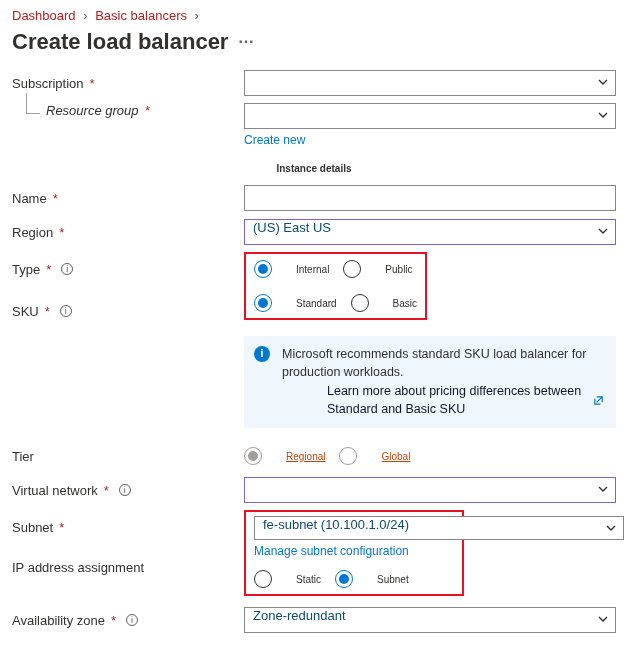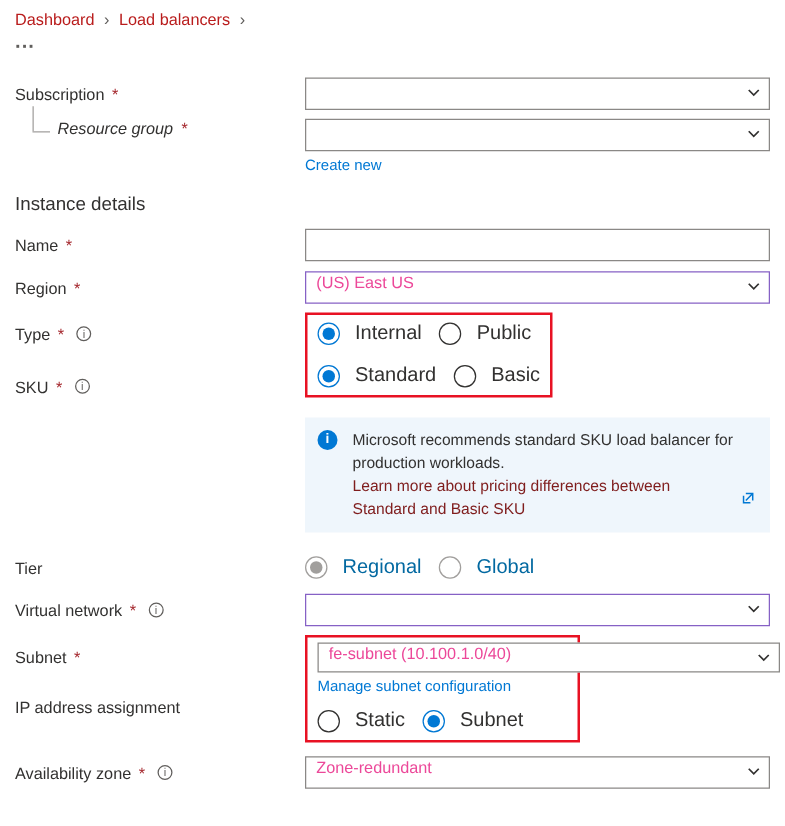--- a/index.html
+++ b/index.html
@@ -3,65 +3,66 @@
 <meta charset="utf-8">
 <style>
   * { box-sizing: border-box; font-family: "Segoe UI", -apple-system, Arial, sans-serif; }
   body { margin: 0; padding: 0; width: 628px; background: #fff; color: #323130; font-size: 13px; }
   .page { padding: 6px 12px 0 12px; }
   .breadcrumb { font-size: 13px; padding: 2px 0 4px 0; }
   .breadcrumb a { color: #b91c1c; text-decoration: none; }
   .breadcrumb .sep { color: #605e5c; margin: 0 4px; }
   h1 { font-size: 22px; font-weight: 600; margin: 2px 0 14px 0; display: flex; align-items: center; gap: 10px;}
   h1 .ellipsis { font-size: 16px; color: #605e5c; cursor: default; }
-  .section-title { font-weight: 400; font-size: 15px; margin: 16px 0 10px 0; }
+  .section-title { font-weight: 700; font-size: 10px; margin: 16px 0 10px 0; text-align: center; }
   .row { display: flex; align-items: center; min-height: 28px; margin-bottom: 6px; }
   .row.align-top { align-items: flex-start; }
   .label-col { width: 232px; flex: 0 0 232px; font-size: 13px; display:flex; align-items:center; gap:4px; }
   .label-col.indent { padding-left: 28px; font-style: italic; }
   .req { color: #a4262c; margin-left: 2px; }
   .info-icon { width: 12px; height: 12px; border: 1px solid #605e5c; border-radius: 50%; display:inline-flex; align-items:center; justify-content:center; font-size: 9px; color:#605e5c; cursor: default; margin-left: 6px;}
   .field-col { flex: 1; }
-  .select, .input { width: 100%; height: 26px; border: 1px solid #8a8886; background: #fff; padding: 0 24px 0 8px; font-size: 13px; position: relative; color:#ec4899; }
+  .select, .input { width: 100%; height: 26px; border: 1px solid #8a8886; background: #fff; padding: 0 24px 0 8px; font-size: 13px; position: relative; color:#0c4a6e; }
   .select.purple { border-color: #8661c5; }
   .select .chevron { position:absolute; right:6px; top:5px; }
   .chevron svg, .ext-icon svg { display:block; }
   .link { color:#0078d4; font-size: 12px; cursor: pointer; display:inline-block; }
   .link.small { margin-top: 4px; }
   .radio-group { display:flex; gap: 14px; align-items:center; padding: 2px 0; }
-  .radio { display:flex; align-items:center; gap:12px; cursor:pointer; font-size:16px; }
+  .radio { display:flex; align-items:center; gap:24px; cursor:pointer; font-size:10px; }
   .radio-outer { width:18px; height:18px; border:1px solid #323130; border-radius:50%; display:flex; align-items:center; justify-content:center; }
   .radio.selected .radio-outer { border-color:#0078d4; }
   .radio-inner { width:10px; height:10px; border-radius:50%; }
   .radio.selected .radio-inner { background:#0078d4; }
-  .radio.disabled { color:#0369a1; cursor:default; }
+  .radio.disabled { color:#c2410c; cursor:default;text-decoration:underline; }
   .radio.disabled .radio-outer { border-color:#a19f9d; }
   .highlight-box { border: 2px solid #e81123; padding: 4px 8px; display:inline-block; }
   .info-panel { background:#eff6fc; padding:10px 12px 10px 38px; position:relative; margin:8px 0 8px 0; font-size:12.5px; line-height:1.4; }
   .info-panel .info-badge { position:absolute; left:10px; top:10px; width:16px; height:16px; border-radius:50%; background:#0078d4; color:#fff; display:flex; align-items:center; justify-content:center; font-size:11px; font-weight:700;}
-  .info-panel .learn { color:#7f1d1d; display:inline-flex; align-items:center; gap:4px; margin-top:2px;}
+  .info-panel .learn { color:#0f172a; display:inline-flex; align-items:center; gap:4px; margin-top:2px;margin-left:45px;}
   .ext-icon { display:inline-block; }
   .hr-row { display:flex; }
   .hr-row .label-col { padding-top: 6px;}
   .sub-rg { position:relative; }
   .sub-rg::before { content:""; position:absolute; left:14px; top:-10px; width:1px; height:20px; background:#a19f9d;}
   .sub-rg::after { content:""; position:absolute; left:14px; top:10px; width:14px; height:1px; background:#a19f9d;}
 </style>
 </head>
 <body>
 
 <div class="page">
   <div class="breadcrumb">
     <a>Dashboard</a>
     <span class="sep">›</span>
-    <a>Load balancers</a>
+    <a>Basic balancers</a>
     <span class="sep">›</span>
   </div>
 
   <h1>
+    <span>Create load balancer</span>
     <span class="ellipsis">···</span>
   </h1>
 
   <div class="row">
     <div class="label-col">
       <span>Subscription</span>
         <span class="req">*</span>
     </div>
     <div class="field-col">
       <div class="select">
@@ -243,21 +244,21 @@
       </div>
       <div class="row">
         <div class="label-col">
           <span>IP address assignment</span>
         </div>
       </div>
     </div>
     <div class="field-col">
       <div class="highlight-box" style="width:100%; max-width:220px;">
         <div class="select" style="border:1px solid #8a8886; height:24px; position:relative; width:370px; margin-right:-160px;">
-          <span>fe-subnet (10.100.1.0/40)</span>
+          <span>fe-subnet (10.100.1.0/24)</span>
           <span class="chevron">
             <svg width="12" height="12" viewBox="0 0 12 12">
                 <path d="M2 4l4 4 4-4" stroke="#323130" stroke-width="1.4" fill="none"></path>
               </svg>
           </span>
         </div>
         <span class="link small">Manage subnet configuration</span>
         <div class="radio-group" style="margin-top:10px;">
           <div class="radio">
             <span class="radio-outer">

